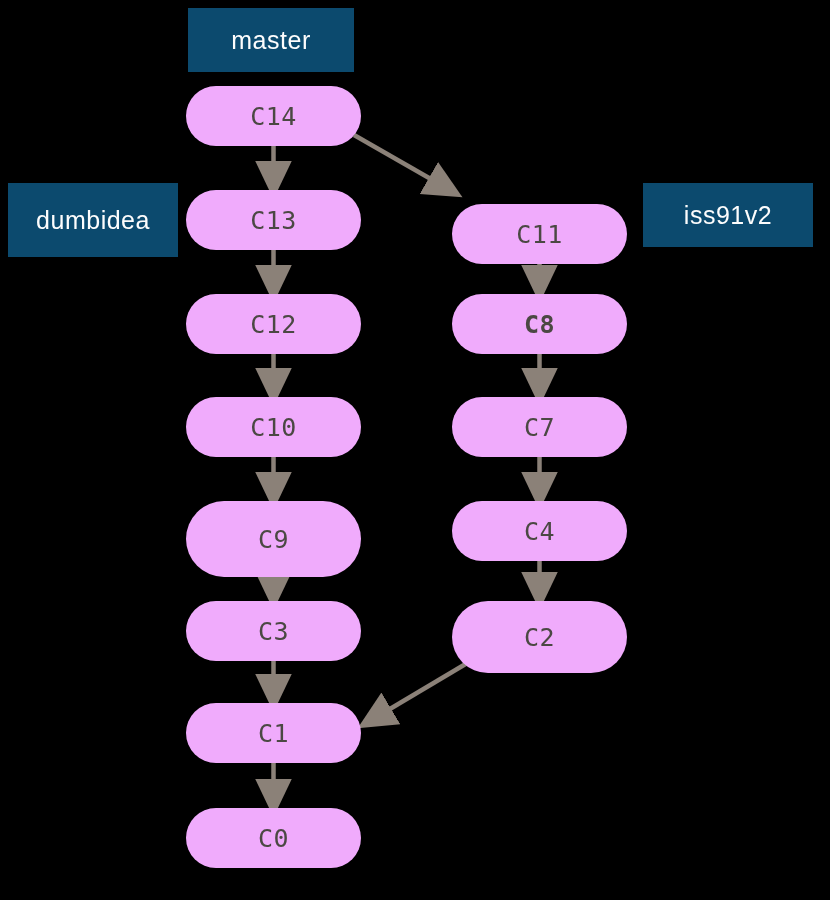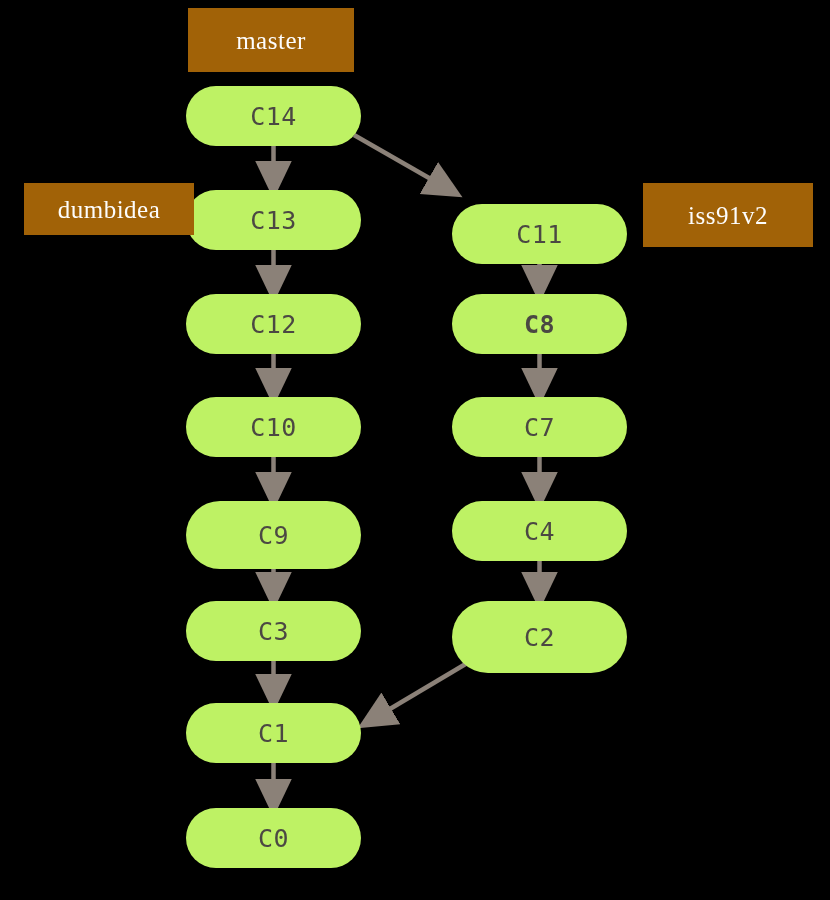--- a/index.html
+++ b/index.html
@@ -22,41 +22,41 @@
     position: absolute;
     left: 0;
     top: 0;
     width: 830px;
     height: 900px;
     pointer-events: none;
   }
   .commit-node {
     position: absolute;
     box-sizing: border-box;
-    background: #bef264;
+    background: #f0abfc;
     border-radius: 999px;
     display: flex;
     align-items: center;
     justify-content: center;
     color: #4b4843;
     font-family: "DejaVu Sans Mono", "Liberation Mono", monospace;
     font-size: 25px;
     letter-spacing: 0.5px;
     line-height: 1;
     z-index: 2;
   }
   .branch-label {
     position: absolute;
     box-sizing: border-box;
-    background: #a16207;
+    background: #0c4a6e;
     display: flex;
     align-items: center;
     justify-content: center;
     color: #fdfdfd;
-    font-family: Liberation Serif, serif;
+    font-family: Liberation Sans, sans-serif;
     font-size: 25px;
     letter-spacing: 0.5px;
     line-height: 1;
     z-index: 3;
   }
 </style>
 </head>
 <body>
 
 <div id="canvas">
@@ -82,29 +82,29 @@
         <line x1="539.5" y1="559" x2="539.5" y2="604" marker-end="url(#arrowhead)" stroke-linecap="butt"></line>
         <line x1="474" y1="659" x2="363" y2="725" marker-end="url(#arrowhead)" stroke-linecap="butt"></line>
       </g>
   </svg>
 
   <div id="nodes-group">
       <div class="commit-node" style="left: 186px; top: 86px; width: 175px; height: 60px;">C14</div>
       <div class="commit-node" style="left: 186px; top: 190px; width: 175px; height: 60px;">C13</div>
       <div class="commit-node" style="left: 186px; top: 294px; width: 175px; height: 60px;">C12</div>
       <div class="commit-node" style="left: 186px; top: 397px; width: 175px; height: 60px;">C10</div>
-      <div class="commit-node" style="left: 186px; top: 501px; width: 175px; height: 68px;">C9</div>
+      <div class="commit-node" style="left: 186px; top: 501px; width: 175px; height: 76px;">C9</div>
       <div class="commit-node" style="left: 186px; top: 601px; width: 175px; height: 60px;">C3</div>
       <div class="commit-node" style="left: 186px; top: 703px; width: 175px; height: 60px;">C1</div>
       <div class="commit-node" style="left: 186px; top: 808px; width: 175px; height: 60px;">C0</div>
       <div class="commit-node" style="left: 452px; top: 204px; width: 175px; height: 60px;">C11</div>
       <div class="commit-node" style="left: 452px; top: 294px; width: 175px; height: 60px; font-weight: bold;">C8</div>
       <div class="commit-node" style="left: 452px; top: 397px; width: 175px; height: 60px;">C7</div>
       <div class="commit-node" style="left: 452px; top: 501px; width: 175px; height: 60px;">C4</div>
       <div class="commit-node" style="left: 452px; top: 601px; width: 175px; height: 72px;">C2</div>
     </div>
   <div id="labels-group">
       <div class="branch-label" style="left: 188px; top: 8px; width: 166px; height: 64px;">master</div>
-      <div class="branch-label" style="left: 24px; top: 183px; width: 170px; height: 52px;">dumbidea</div>
+      <div class="branch-label" style="left: 8px; top: 183px; width: 170px; height: 74px;">dumbidea</div>
       <div class="branch-label" style="left: 635px; top: 183px; width: 170px; height: 64px; margin-left: 8px;">iss91v2</div>
     </div>
 
 </div>
 
 </body></html>

